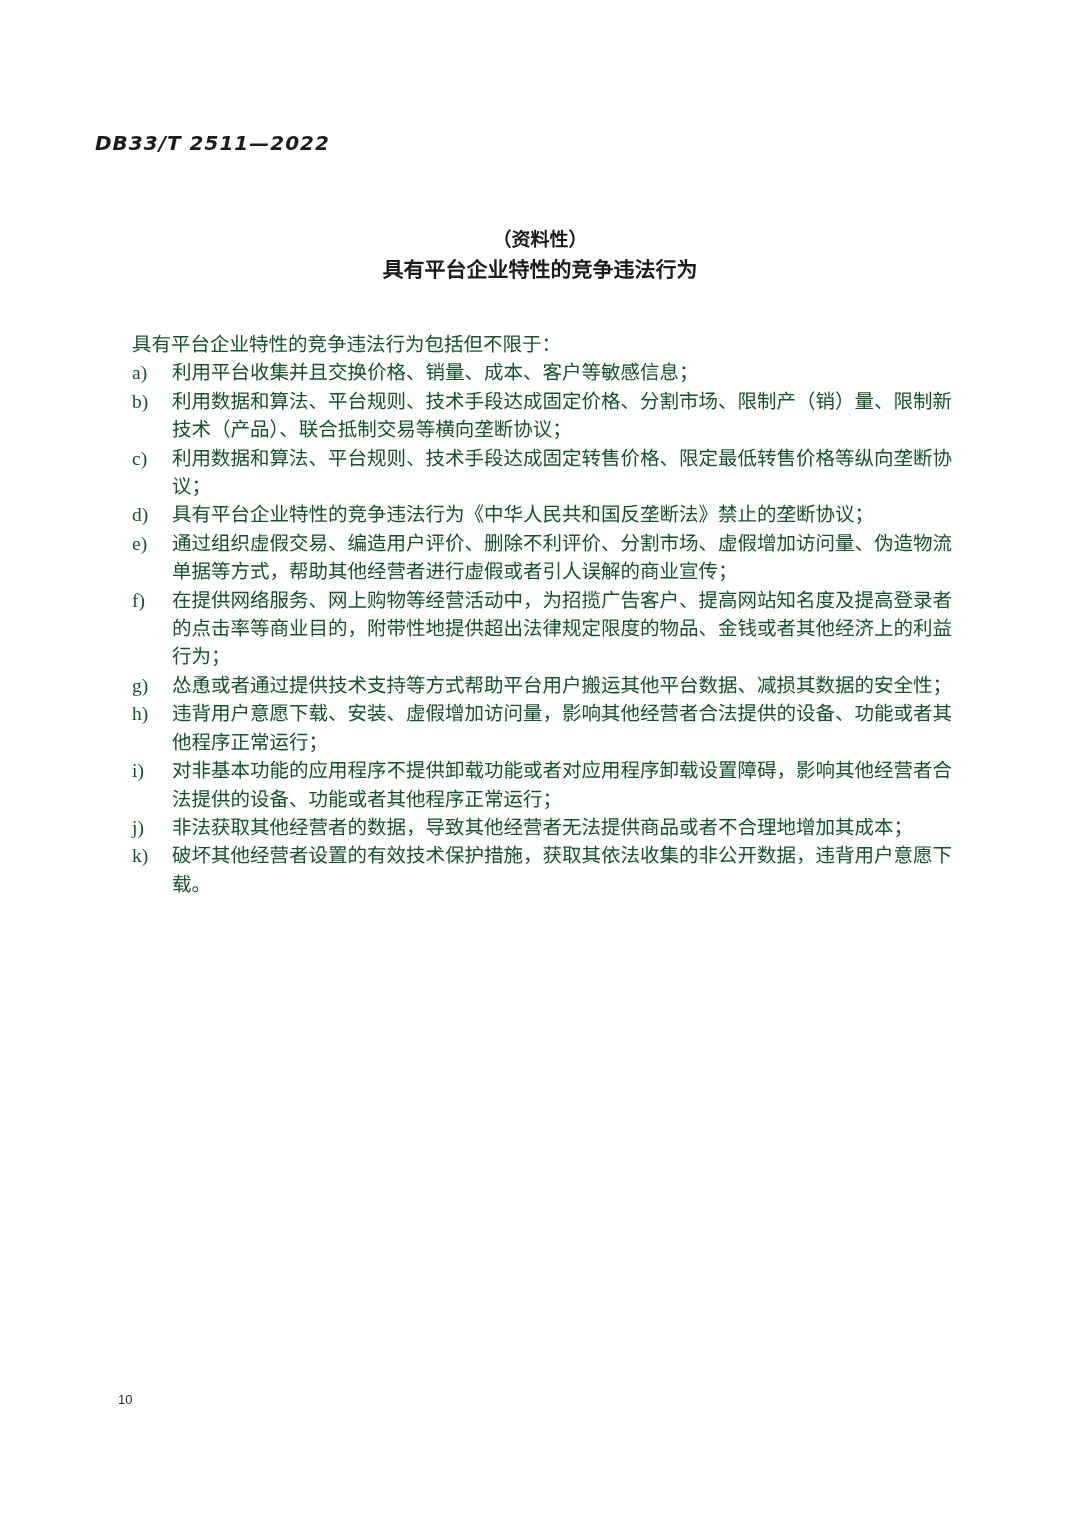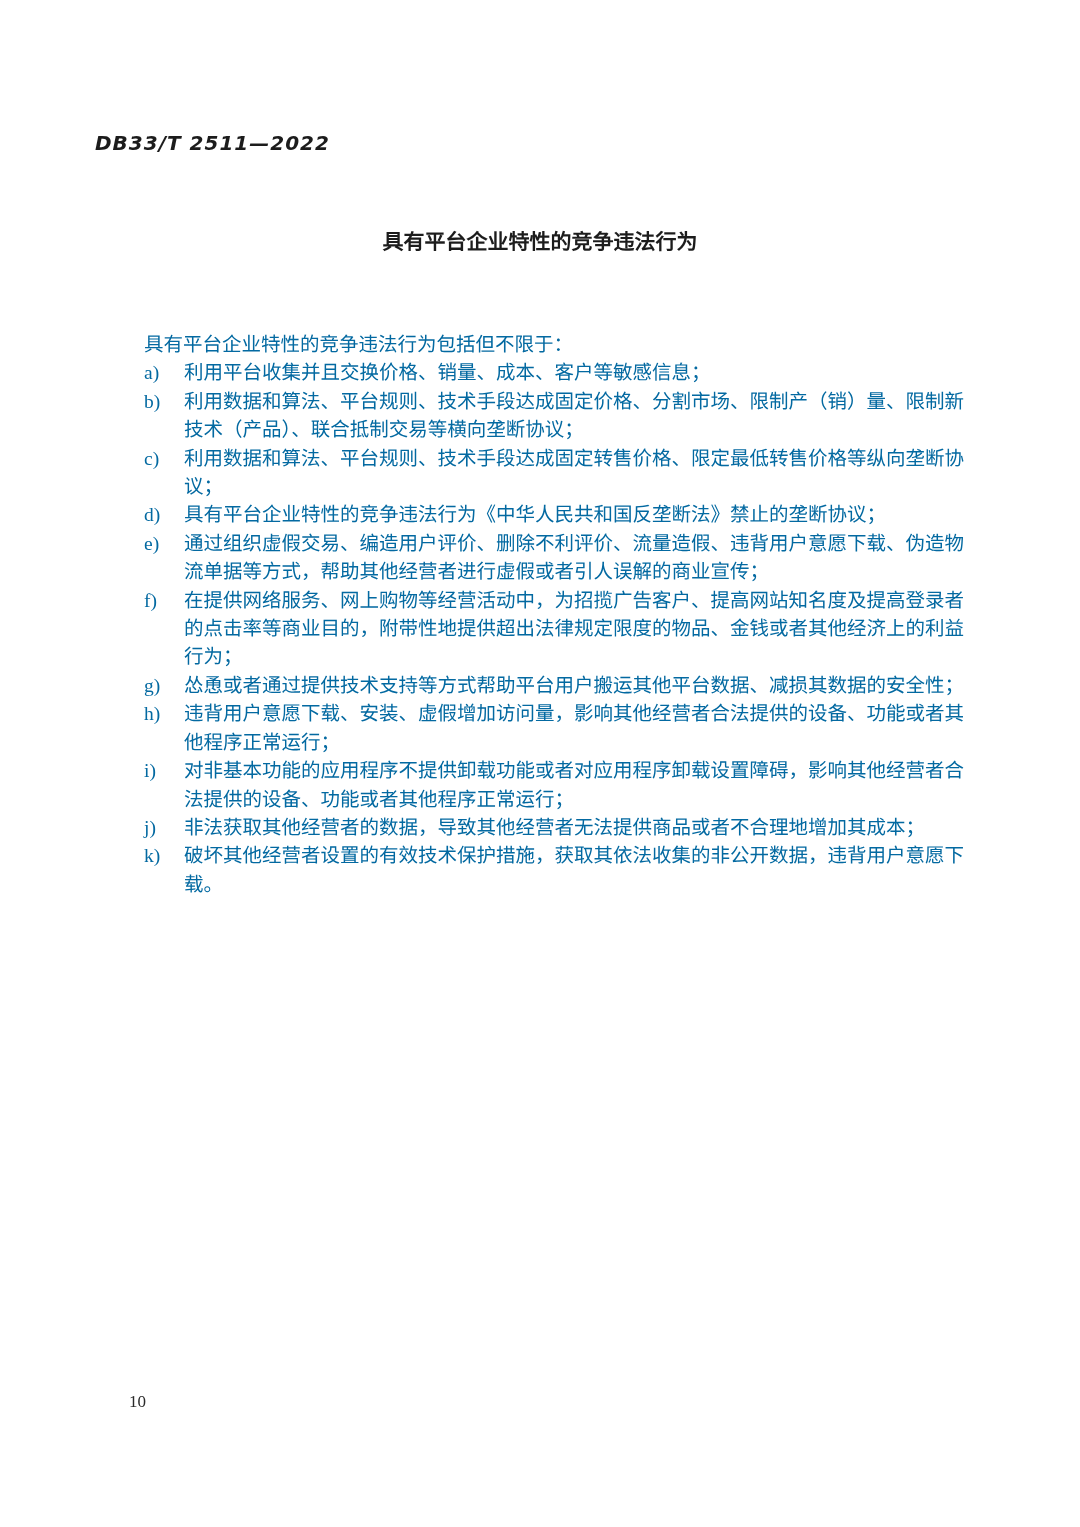--- a/index.html
+++ b/index.html
@@ -52,27 +52,27 @@
   }
   .title-line3 {
     font-size: 21px;
     font-weight: 700;
     line-height: 30px;
     margin-top: 1px;
   }
   
   .body-block {
     position: absolute;
-    left: 144px;
+    left: 132px;
     top: 331px;
     width: 820px;
     font-family: "Liberation Serif", "DejaVu Serif", serif;
     font-size: 19.5px;
     line-height: 28.4px;
-    color: #0369a1;
+    color: #14532d;
   }
   .intro {
     text-align: left;
   }
   .item {
     display: flex;
     align-items: flex-start;
   }
   .item .label {
     flex: 0 0 40px;
@@ -81,34 +81,34 @@
   .item .text {
     flex: 1 1 auto;
     text-align: justify;
     text-justify: inter-ideograph;
   }
   
   .page-number {
     position: absolute;
     left: 118px;
     top: 1392px;
-    font-family: Liberation Serif, serif;
-    font-size: 17px;
+    font-family: Liberation Sans, sans-serif;
+    font-size: 13px;
     color: #2a2a2a;
-    margin-left: 11px;
   }
 </style>
 </head>
 <body>
 
 <div class="page">
 
   <div class="doc-header">DB33/T 2511—2022</div>
 
   <div class="title-block">
+    <div class="title-line2">（资料性）</div>
     <div class="title-line3">具有平台企业特性的竞争违法行为</div>
   </div>
 
   <div class="body-block">
     <div class="intro">具有平台企业特性的竞争违法行为包括但不限于：</div>
     <div id="item-list">
         <div class="item">
           <span class="label">a)</span>
           <span class="text">利用平台收集并且交换价格、销量、成本、客户等敏感信息；</span>
         </div>
@@ -119,21 +119,21 @@
         <div class="item">
           <span class="label">c)</span>
           <span class="text">利用数据和算法、平台规则、技术手段达成固定转售价格、限定最低转售价格等纵向垄断协议；</span>
         </div>
         <div class="item">
           <span class="label">d)</span>
           <span class="text">具有平台企业特性的竞争违法行为《中华人民共和国反垄断法》禁止的垄断协议；</span>
         </div>
         <div class="item">
           <span class="label">e)</span>
-          <span class="text">通过组织虚假交易、编造用户评价、删除不利评价、流量造假、违背用户意愿下载、伪造物流单据等方式，帮助其他经营者进行虚假或者引人误解的商业宣传；</span>
+          <span class="text">通过组织虚假交易、编造用户评价、删除不利评价、分割市场、虚假增加访问量、伪造物流单据等方式，帮助其他经营者进行虚假或者引人误解的商业宣传；</span>
         </div>
         <div class="item">
           <span class="label">f)</span>
           <span class="text">在提供网络服务、网上购物等经营活动中，为招揽广告客户、提高网站知名度及提高登录者的点击率等商业目的，附带性地提供超出法律规定限度的物品、金钱或者其他经济上的利益行为；</span>
         </div>
         <div class="item">
           <span class="label">g)</span>
           <span class="text">怂恿或者通过提供技术支持等方式帮助平台用户搬运其他平台数据、减损其数据的安全性；</span>
         </div>
         <div class="item">

